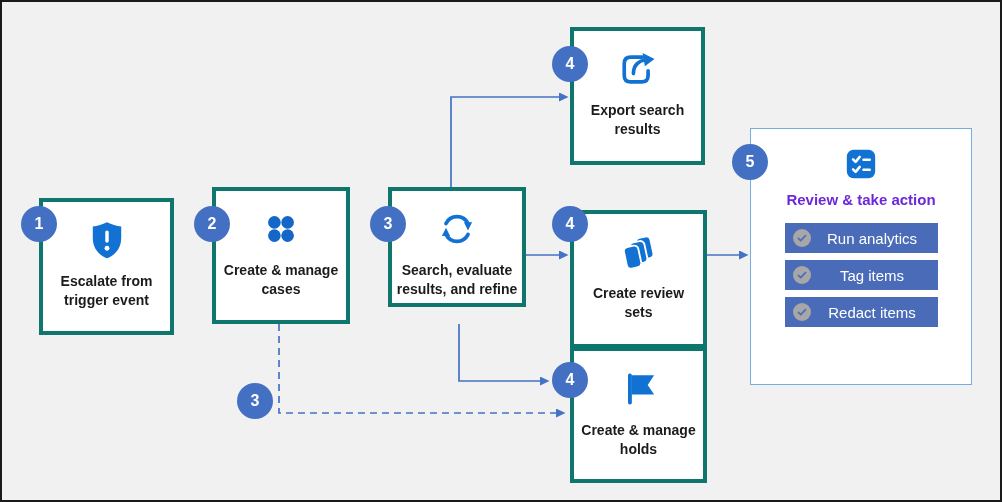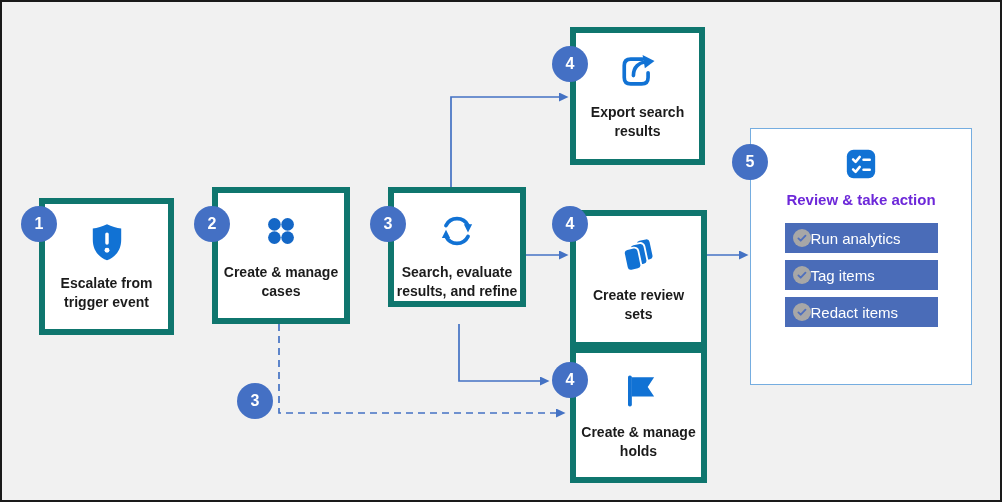--- a/index.html
+++ b/index.html
@@ -1,33 +1,33 @@
 <!DOCTYPE html>
 <html><head>
 <meta charset="utf-8">
 <style>
   html,body{margin:0;padding:0;background:#ffffff;font-family:"Liberation Sans",sans-serif;}
   #frame{position:relative;width:1002px;height:502px;box-sizing:border-box;border:2px solid #1a1a1a;background:#f1f1f1;overflow:hidden;}
   svg.overlay{position:absolute;left:0;top:0;width:1002px;height:502px;pointer-events:none;}
-  .box{position:absolute;background:#ffffff;border:6px solid #0f766e;box-sizing:border-box;display:flex;flex-direction:column;align-items:center;z-index:2;}
+  .box{position:absolute;background:#ffffff;border:4px solid #0f766e;box-sizing:border-box;display:flex;flex-direction:column;align-items:center;z-index:2;}
   .b1{left:37px;top:196px;width:135px;height:137px;}
   .b2{left:210px;top:185px;width:138px;height:137px;}
   .b3{left:386px;top:185px;width:138px;height:120px;}
   .b4a{left:568px;top:25px;width:135px;height:138px;}
   .b4b{left:568px;top:184px;width:137px;height:138px;margin-top:24px;}
   .b4c{left:568px;top:345px;width:137px;height:136px;}
   .b5{left:748px;top:126px;width:222px;height:257px;border:1px solid #75ade0;}
   .icon{display:block;margin-top:16px;width:44px;height:44px;}
   .icon svg{display:block;width:100%;height:100%;}
   .box-label{margin-top:10px;font-size:14px;font-weight:700;line-height:19px;color:#1b1b1b;text-align:center;white-space:pre-line;width:130px;}
   .panel-icon{margin-top:15px;width:40px;height:40px;}
   .panel-title{margin-top:7px;font-size:15px;font-weight:700;color:#6d28d9;text-align:left;}
   .actions{margin-top:15px;display:flex;flex-direction:column;gap:7px;}
   .action-btn{width:153px;height:30px;background:#4a6cb8;display:flex;align-items:center;padding-left:8px;box-sizing:border-box;}
-  .action-label{flex:1;text-align:left;color:#ffffff;font-size:15px;padding-right:4px;}
+  .action-label{flex:1;text-align:center;color:#ffffff;font-size:15px;padding-right:4px;}
   .check{width:18px;height:18px;display:block;}
   .badge{position:absolute;width:36px;height:36px;border-radius:50%;background:#4470c4;color:#ffffff;font-size:16px;font-weight:700;display:flex;align-items:center;justify-content:center;z-index:3;}
   .bd1{left:19px;top:204px;}
   .bd2{left:192px;top:204px;}
   .bd3{left:368px;top:204px;}
   .bd4a{left:550px;top:44px;}
   .bd4b{left:550px;top:204px;}
   .bd4c{left:550px;top:360px;}
   .bd3d{left:235px;top:381px;}
   .bd5{left:730px;top:142px;}

